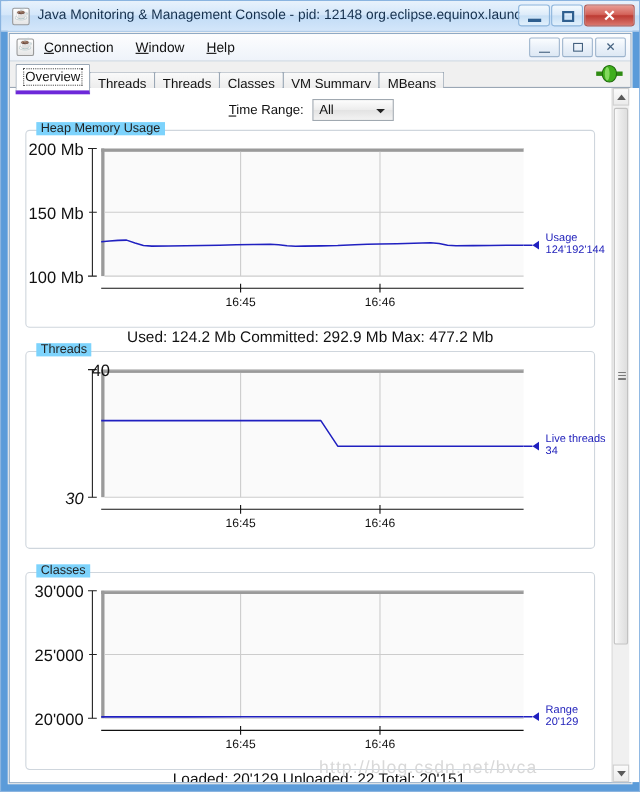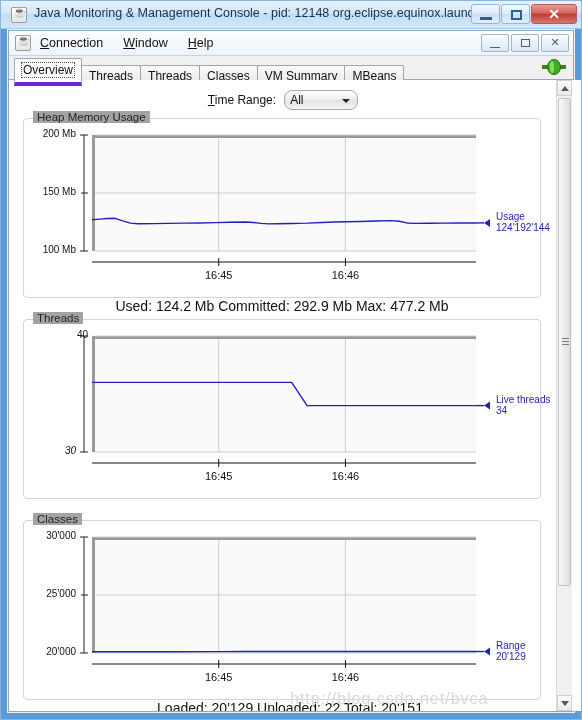--- a/index.html
+++ b/index.html
@@ -150,44 +150,44 @@
   .timerange-row{
     position:absolute; left:0; top:9px; width:548px; height:22px;
     display:flex; align-items:center; justify-content:center; gap:8px;
   }
   .tr-label{ font-size:12px; color:#111; }
   .tr-label u{ text-decoration:underline; }
   .tr-combo{
     width:74px; height:20px; box-sizing:border-box;
     border:1px solid #a0a8b0;
     background: linear-gradient(180deg,#fdfdfd 0%,#ededed 48%,#e3e3e3 52%,#f3f3f3 100%);
-    position:relative; border-radius:8px;
+    position:relative; border-radius:0;
   }
   .tr-combo .val{ position:absolute; left:5px; top:2px; font-size:12px; color:#111;}
   .tr-combo .arrow{
     position:absolute; right:7px; top:8px;
     width:0;height:0;border-left:4px solid transparent;border-right:4px solid transparent;
     border-top:4px solid #222;
   }
 
   
   .panel{
     position:absolute; left:14px; width:518px;
     border:1px solid #cfd6dd; border-radius:4px;
     background:#ffffff;
     box-sizing:border-box;
   }
   .panel-title{
     position:absolute; left:9px; top:-8px;
-    background:#a3a3a3; padding:0 4px;
+    background:#7dd3fc; padding:0 4px;
     font-size:11.5px; color:#222;
   }
   .chart-area{ position:absolute; left:0; top:0; width:518px; height:100%; }
   .axis-label{
-    position:absolute; font-size:10px; color:#111; text-align:right;
+    position:absolute; font-size:15px; color:#111; text-align:right;
     white-space:nowrap;
   }
   .xtick-label{
     position:absolute; font-size:11px; color:#111; text-align:center; white-space:nowrap;
   }
   .legend{
     position:absolute; font-size:10px; color:#2222bb; line-height:11px; white-space:nowrap;
     font-family:"Liberation Sans",sans-serif;
   }
   .summary{
@@ -345,21 +345,21 @@
               <line x1="321.44" y1="19" x2="321.44" y2="132" stroke="#cccccc" stroke-width="1"></line>
               <line x1="60" y1="132" x2="60" y2="16" stroke="#222" stroke-width="1"></line>
               <line x1="56" y1="132" x2="64" y2="132" stroke="#222" stroke-width="1"></line>
               <line x1="56" y1="16" x2="64" y2="16" stroke="#222" stroke-width="1"></line>
               <line x1="68" y1="143" x2="452" y2="143" stroke="#111" stroke-width="1"></line>
               <line x1="194.72" y1="139" x2="194.72" y2="147" stroke="#111" stroke-width="1"></line>
               <line x1="321.44" y1="139" x2="321.44" y2="147" stroke="#111" stroke-width="1"></line>
               <polyline points="68.00,62.40 106.40,62.40 144.80,62.40 183.20,62.40 221.60,62.40 252.32,62.40 267.68,62.40 283.04,85.60 298.40,85.60 336.80,85.60 375.20,85.60 413.60,85.60 452.00,85.60" fill="none" stroke="#2020c0" stroke-width="1.4" stroke-linejoin="round"></polyline>
               <polygon points="466,81.6 466,89.6 460,85.6" fill="#2020c0"></polygon>
               <line x1="452" y1="85.6" x2="460" y2="85.6" stroke="#2020c0" stroke-width="1.4"></line>
-            </svg><div class="axis-label" style="right: 466px; top: 125px; font-style: italic;">30</div><div class="axis-label" style="right: 454px; top: 9px;">40</div><div class="xtick-label" style="left: 164.72px; width: 60px; top: 150px;">16:45</div><div class="xtick-label" style="left: 291.44px; width: 60px; top: 150px;">16:46</div><div class="legend" style="left: 472px; top: 73.6px;">
+            </svg><div class="axis-label" style="right: 466px; top: 125px; font-style: italic;">30</div><div class="axis-label" style="right: 442px; top: 9px;">40</div><div class="xtick-label" style="left: 164.72px; width: 60px; top: 150px;">16:45</div><div class="xtick-label" style="left: 291.44px; width: 60px; top: 150px;">16:46</div><div class="legend" style="left: 472px; top: 73.6px;">
               <div>Live threads</div>
               <div>34</div>
             </div></div>
       </div>
 
       <div class="panel" id="panel2" style="top:440px; height:180px;">
         <div class="panel-title">Classes</div>
         <div class="chart-area" id="chart2"><svg width="518" height="180" viewBox="0 0 518 180">
               <rect x="68" y="16" width="384" height="116" fill="#fafafa"></rect>
               <rect x="68" y="16" width="384" height="3" fill="#9a9a9a"></rect>

